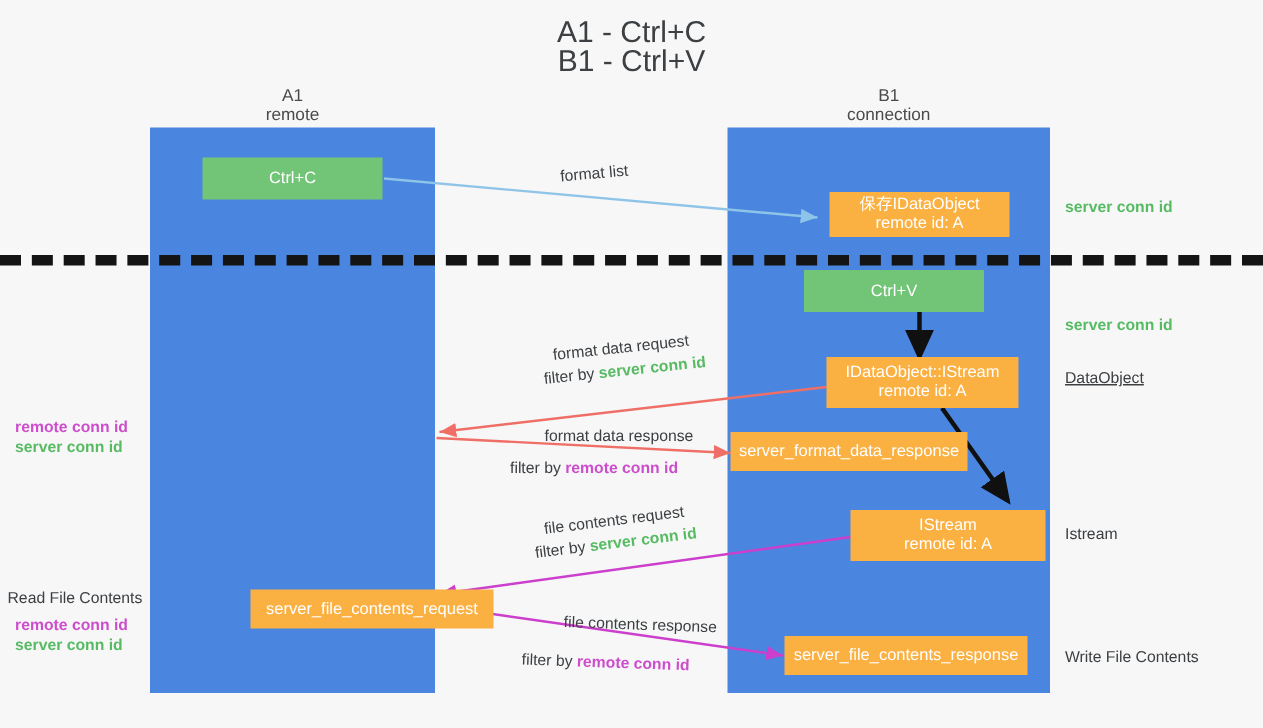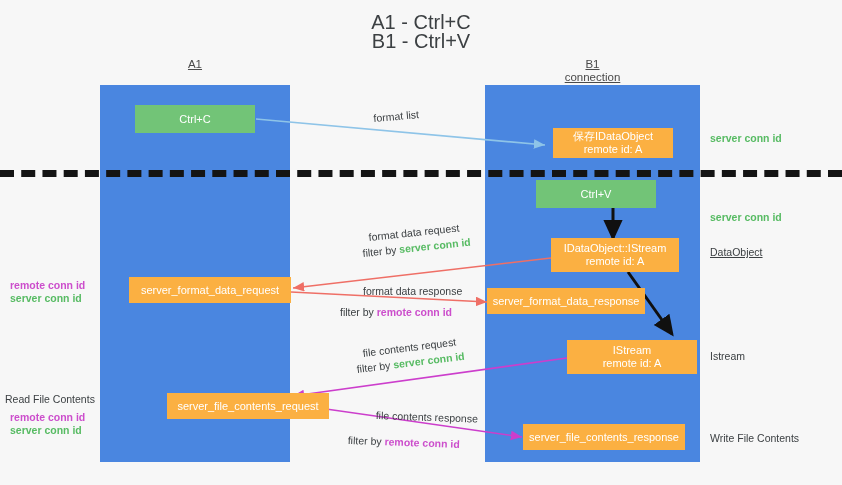--- a/index.html
+++ b/index.html
@@ -6,21 +6,21 @@
   body{
     width:842px;height:485px;position:relative;overflow:hidden;
     background:#f7f7f7;
     font-family:"Liberation Sans","DejaVu Sans",sans-serif;
     color:#3c4043;
   }
   #stage{position:absolute;inset:0;width:842px;height:485px;}
   svg#wires{position:absolute;left:0;top:0;width:842px;height:485px;pointer-events:none;}
 
   .lane{position:absolute;background:#4a86e0;}
-  .lane-head{position:absolute;text-align:center;font-size:11.5px;line-height:13px;color:#4a4a4a;text-decoration:underline;}
+  .lane-head{position:absolute;text-align:center;font-size:11.5px;line-height:13px;color:#4a4a4a;}
 
   .box{position:absolute;box-sizing:border-box;display:flex;flex-direction:column;
        align-items:center;justify-content:center;color:#ffffff;font-size:11px;line-height:13px;
        text-align:center;}
   .box.green{background:#72c477;}
   .box.orange{background:#fbb martin;}
   .box.orange{background:#fbb042;}
 
   .ann{position:absolute;font-size:10.5px;line-height:13px;color:#3c4043;white-space:nowrap;}
   .ann.rot{transform-origin:left top;}
@@ -38,20 +38,21 @@
 </head>
 <body>
 
 <div id="stage">
 
   <div class="title" style="top:12px;">A1 - Ctrl+C</div>
   <div class="title" style="top:31px;">B1 - Ctrl+V</div>
 
   <div class="lane-head" style="left:100px;top:58px;width:190px;">
     <div>A1</div>
+    <div>remote</div>
   </div>
   <div class="lane-head" style="left:485px;top:58px;width:215px;">
     <div>B1</div>
     <div>connection</div>
   </div>
 
   <div class="lane" style="left:100px;top:85px;width:190px;height:377px;"></div>
   <div class="lane" style="left:485px;top:85px;width:215px;height:377px;"></div>
 
   <svg id="wires">
@@ -103,23 +104,20 @@
   <div class="box orange" style="left:551px;top:238px;width:128px;height:34px;">
     <span>IDataObject::IStream</span>
     <span>remote id: A</span>
   </div>
 
   <div class="box orange" style="left:567px;top:340px;width:130px;height:34px;">
     <span>IStream</span>
     <span>remote id: A</span>
   </div>
 
-  <div class="box orange" style="left:129px;top:277px;width:162px;height:26px;">
-    <span>server_format_data_request</span>
-  </div>
 
   <div class="box orange" style="left:487px;top:288px;width:158px;height:26px;">
     <span>server_format_data_response</span>
   </div>
 
   <div class="box orange" style="left:129px;top:393px;width:162px;height:26px;margin-left:38px;">
     <span>server_file_contents_request</span>
   </div>
 
   <div class="box orange" style="left:523px;top:424px;width:162px;height:26px;">

